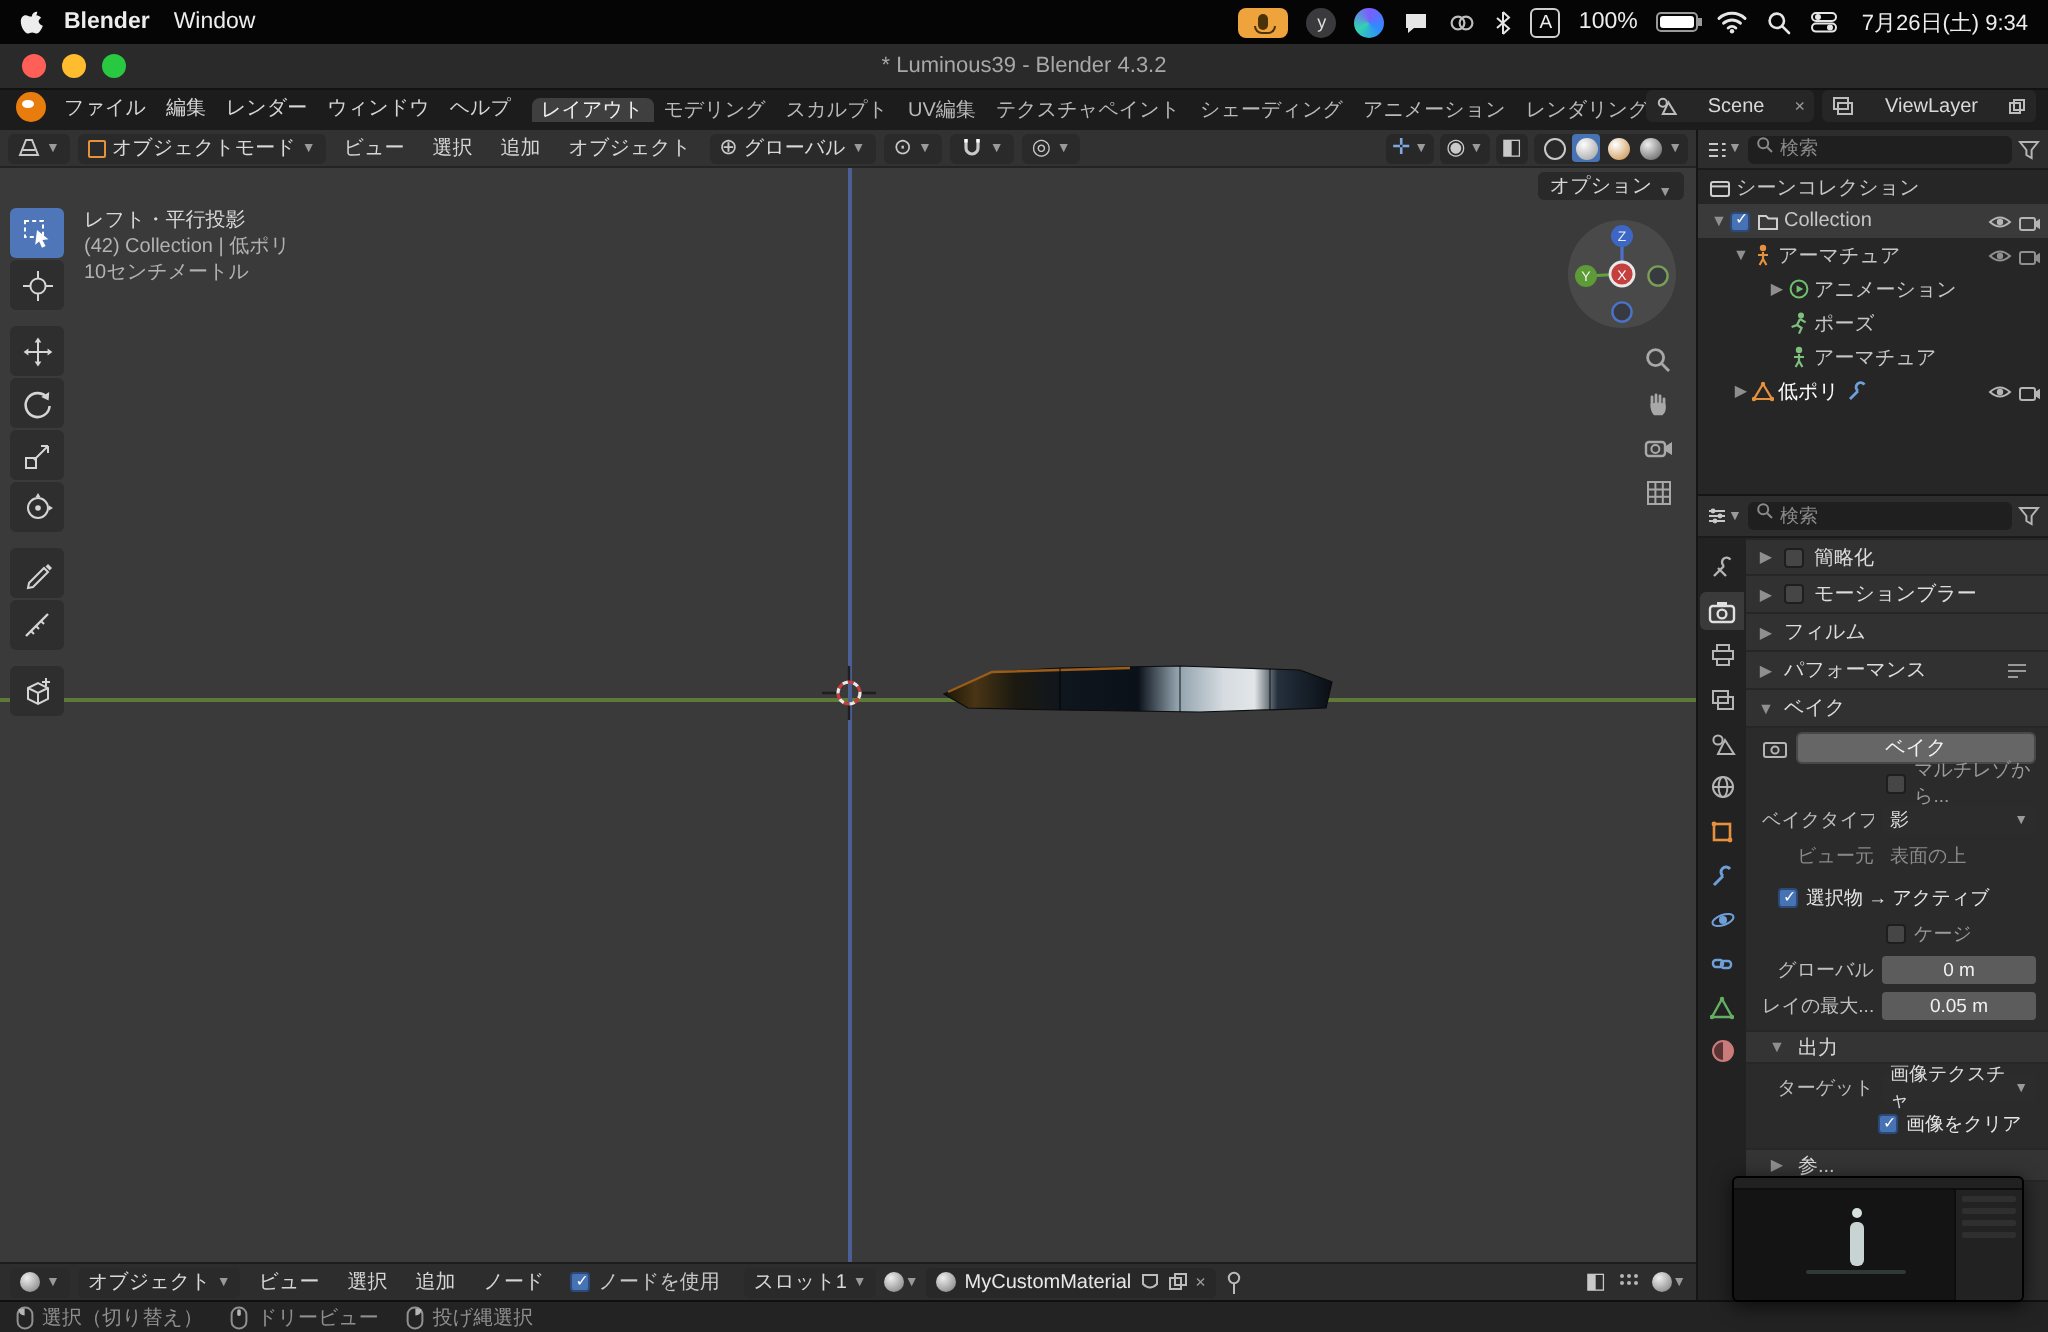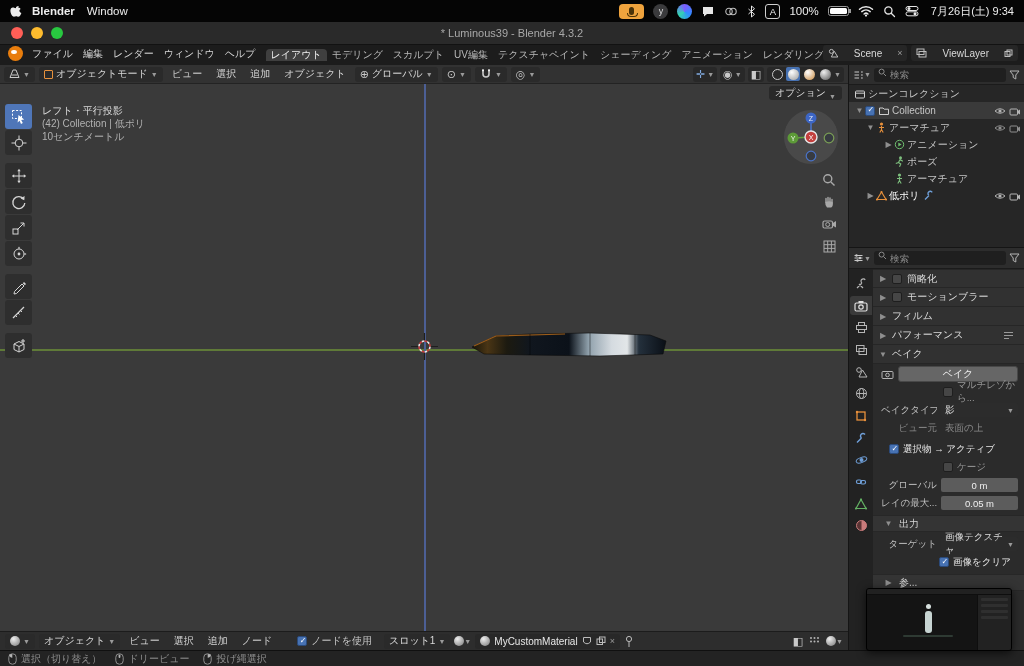--- a/index.html
+++ b/index.html
@@ -779,21 +779,21 @@
       <span class="chev">▼</span>
     </span>
     <span class="pill">
       <span>オブジェクト</span>
       <span class="chev">▼</span>
     </span>
     <span class="hmenu">ビュー</span>
     <span class="hmenu">選択</span>
     <span class="hmenu">追加</span>
     <span class="hmenu">ノード</span>
-    <span class="ni" style="gap:4px;margin-left:16px">
+    <span class="ni" style="gap:4px;margin-left:4px">
       <span class="cb on"></span>
       <span>ノードを使用</span>
     </span>
     <span class="pill" style="margin-left:8px">
       <span>スロット1</span>
       <span class="chev">▼</span>
     </span>
     <span class="ni">
       <span class="sphere-sm"></span>
       <span class="chev">▼</span>

